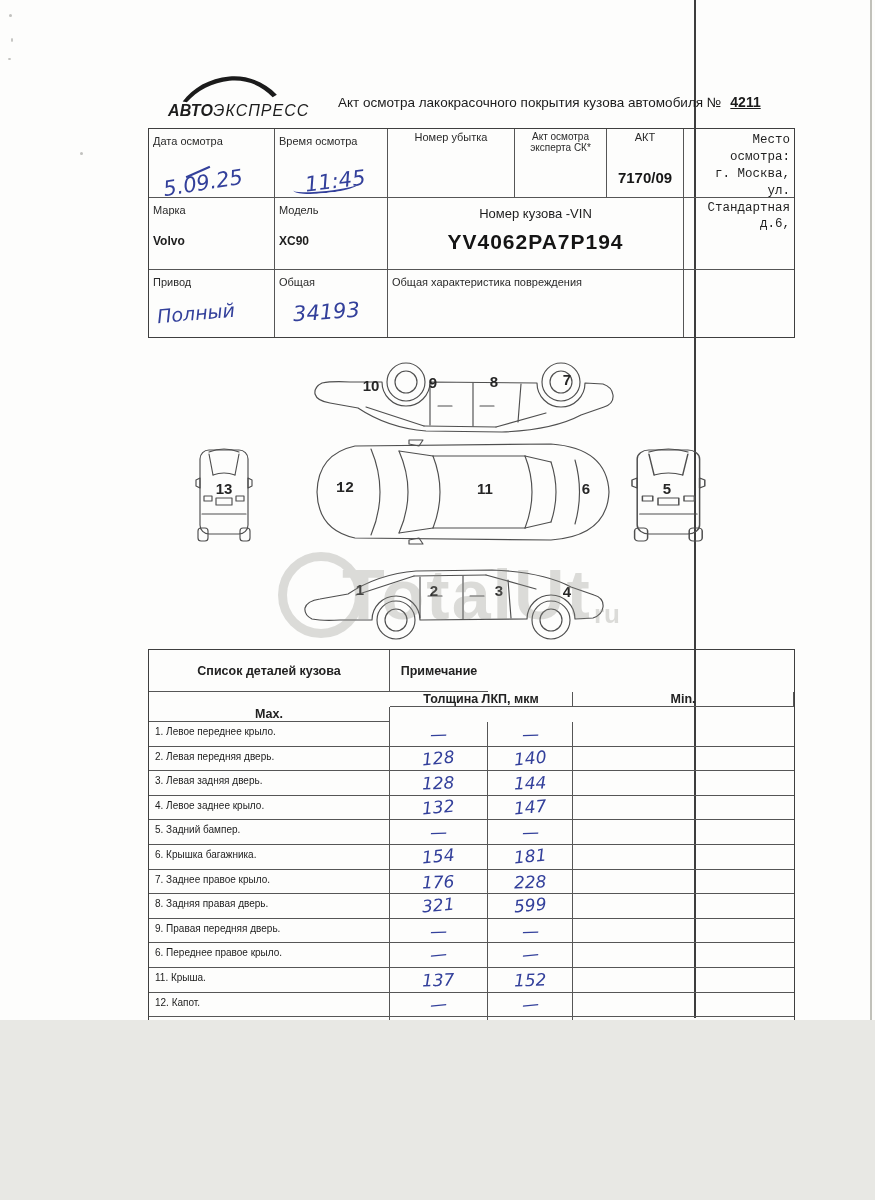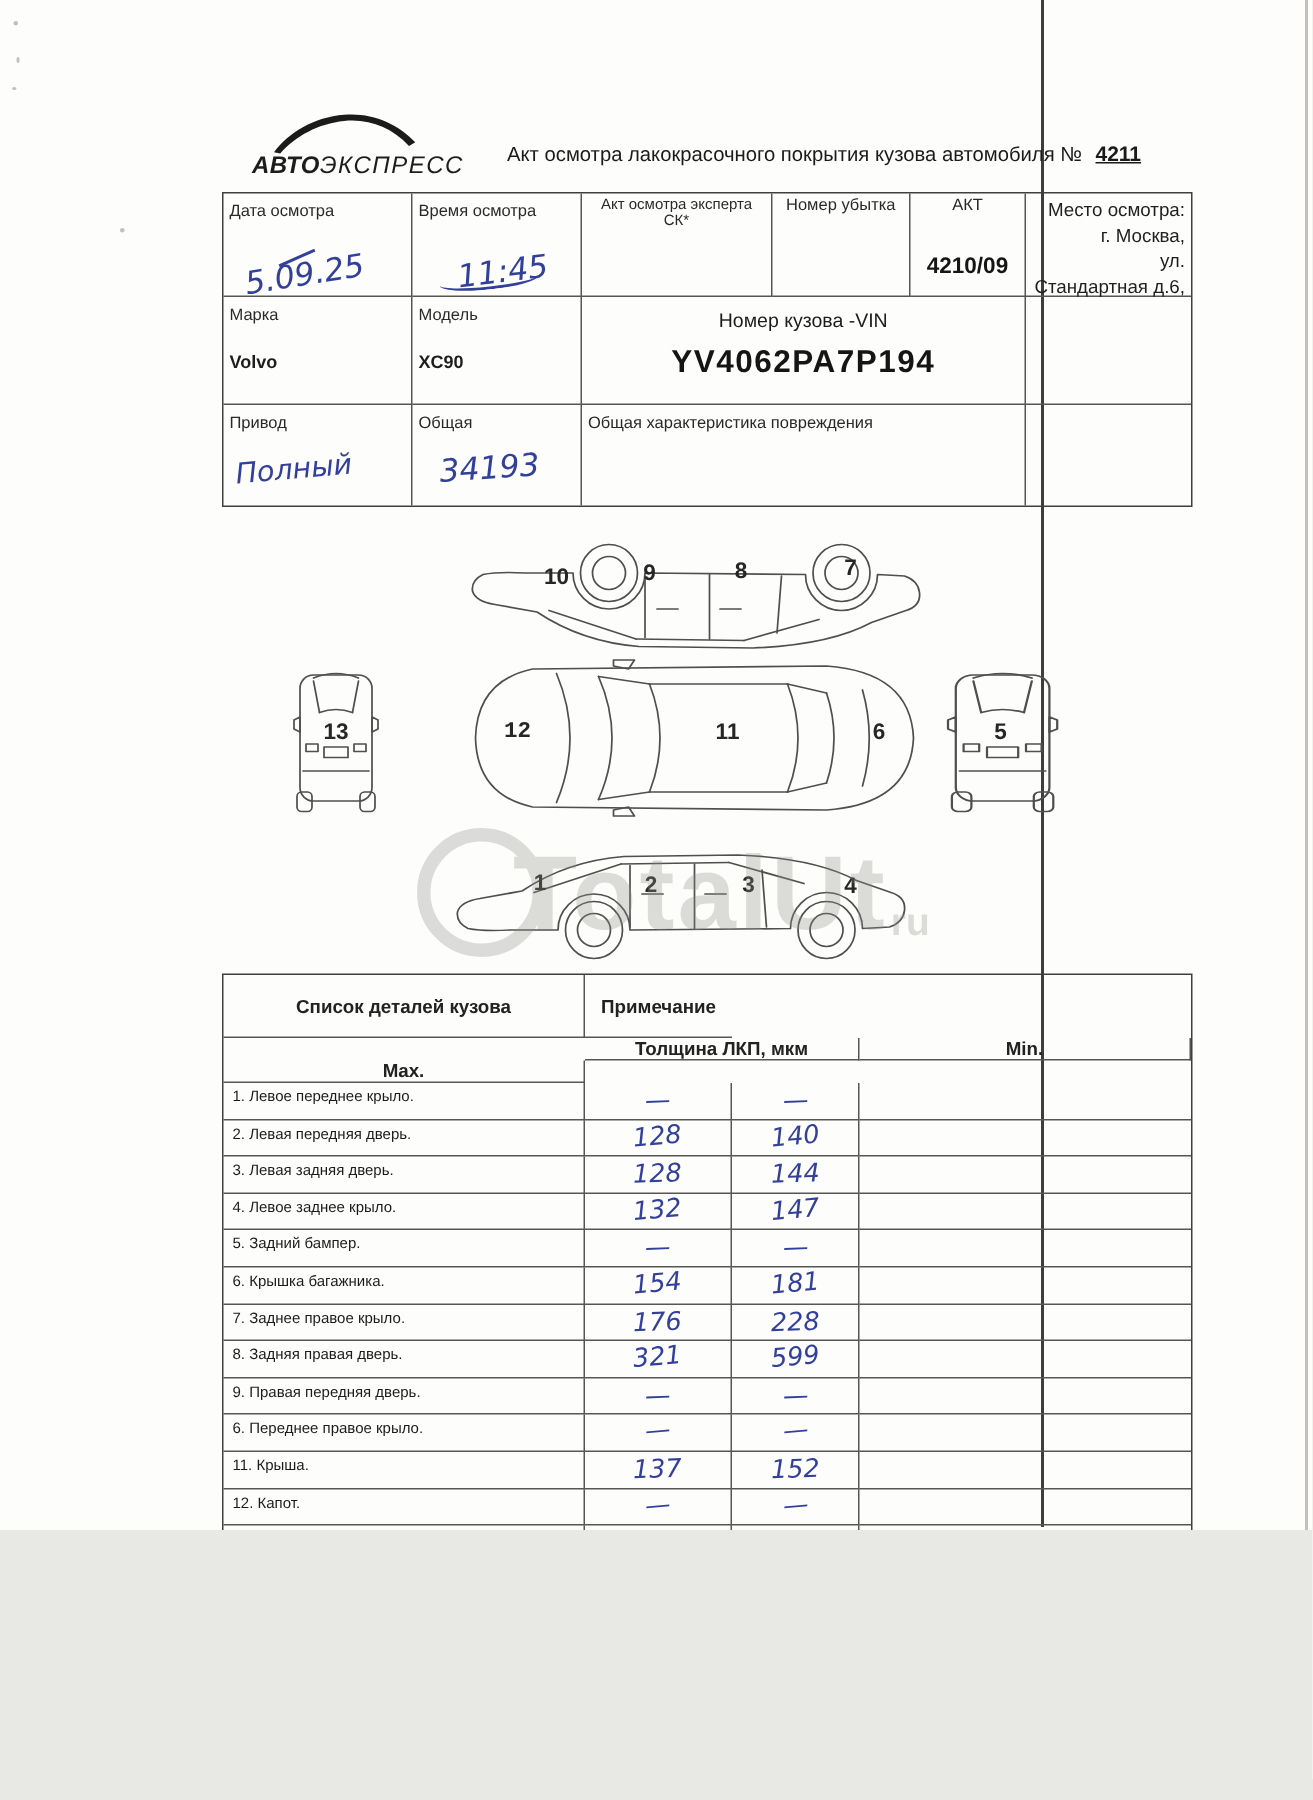--- a/index.html
+++ b/index.html
@@ -25,21 +25,21 @@
 
   
   .info{
     position:absolute;left:148px;top:128px;width:647px;height:210px;
     border:1.6px solid #3f3f3f;box-sizing:border-box;
     display:grid;
     grid-template-columns:126px 113px 127px 92px 77px 1fr;
     grid-template-rows:69px 72px 1fr;
   }
   .cell{border-right:1.2px solid #565656;border-bottom:1.2px solid #565656;position:relative;box-sizing:border-box;padding:2px 4px;}
-  .cell.noR{border-right:none;}
+  .cell.noR{border-right:none;font-family:Liberation Mono, monospace;}
   .cell.noB{border-bottom:none;}
   .lbl{font-size:11px;color:#2a2a2a;}
   .lbl.small{font-size:10px;}
   .lbl.center{text-align:center;display:block;}
   .val-bold{font-weight:bold;font-size:12px;margin-top:16px;}
   .vin-cell{grid-column:3/6;text-align:center;}
   .vin-label{font-size:13px;margin-top:6px;}
   .vin-value{font-weight:bold;font-size:21px;letter-spacing:1px;margin-top:9px;color:#151515;}
   .act-value{font-weight:bold;font-size:15px;text-align:center;margin-top:26px;color:#161616;}
   .place{font-size:12.5px;text-align:right;white-space:pre-line;line-height:1.35;padding-top:1px;color:#1f1f1f;}
@@ -121,28 +121,28 @@
       <span class="lbl">Дата осмотра</span><br>
       <span class="hw hw-date">5.09.25</span>
       <div class="ink-stroke"></div>
     </div>
     <div class="cell">
       <span class="lbl">Время осмотра</span><br>
       <span class="hw hw-time">11:45</span>
       <div class="ink-underline"></div>
     </div>
     <div class="cell">
+      <span class="lbl center">Номер убытка</span>
+    </div>
+    <div class="cell">
       <span class="lbl small center">Акт осмотра эксперта СК*</span>
     </div>
     <div class="cell">
-      <span class="lbl center">Номер убытка</span>
-    </div>
-    <div class="cell">
       <span class="lbl center">АКТ</span>
-      <div class="act-value">4210/09</div>
+      <div class="act-value">7170/09</div>
     </div>
     <div class="cell noR">
       <div class="place">Место осмотра:
 г. Москва,
 ул.
 Стандартная д.6,</div>
     </div>
 
     <div class="cell">
       <span class="lbl">Марка</span>

